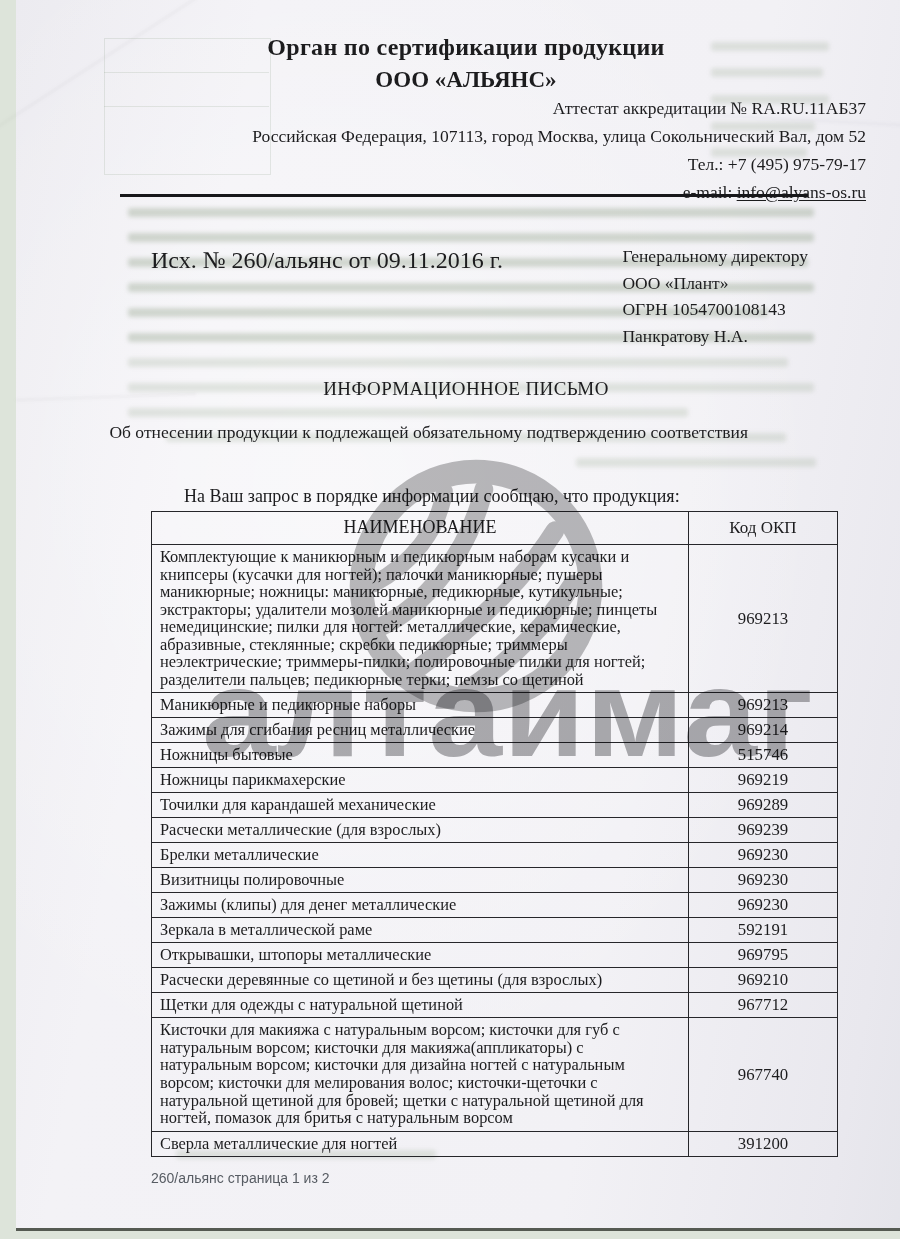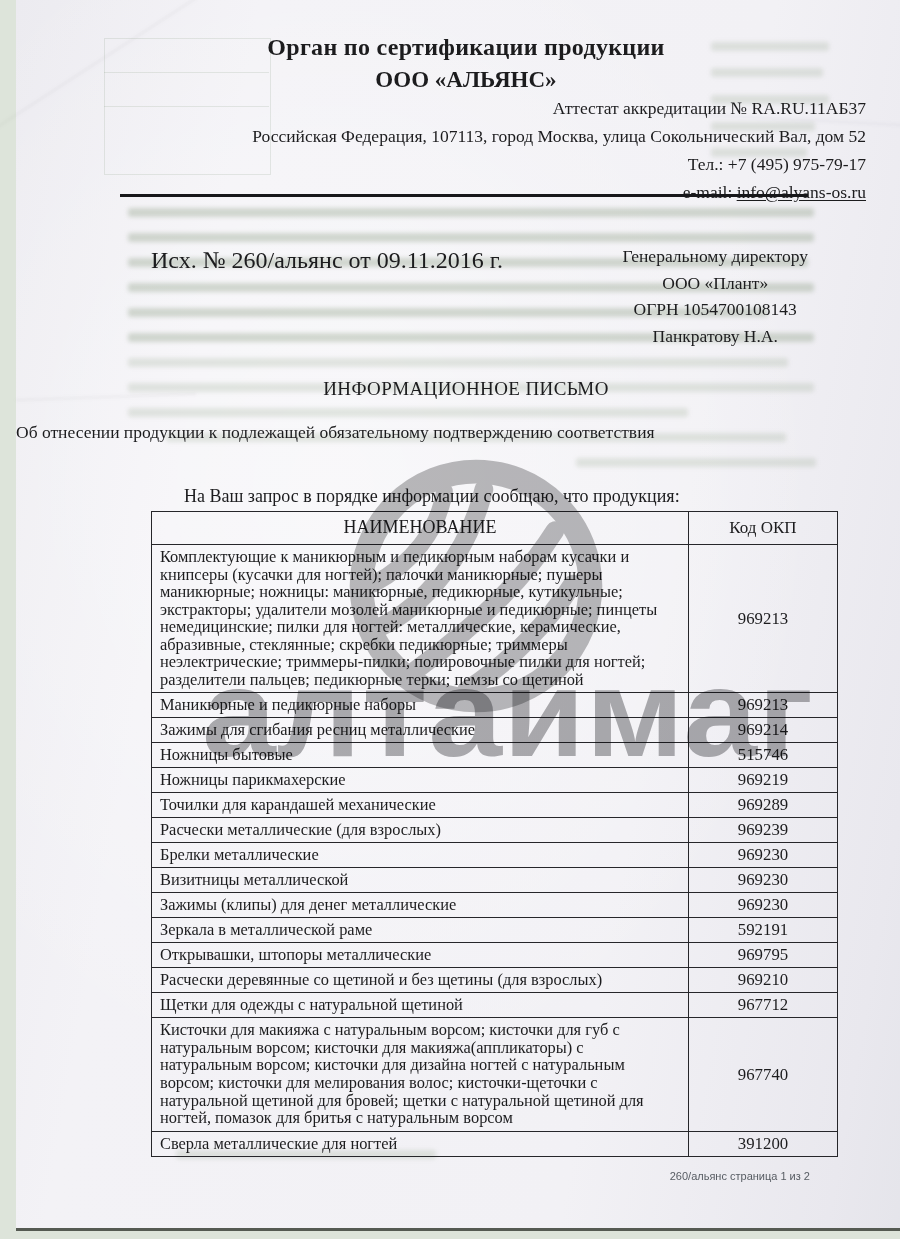--- a/index.html
+++ b/index.html
@@ -33,37 +33,37 @@
   
   .hdr{position:absolute;left:50px;top:34px;width:800px;text-align:center;z-index:2;}
   .hdr .org-type{font-size:24px;font-weight:bold;letter-spacing:.3px;}
   .hdr .org-name{font-size:23px;font-weight:bold;margin-top:6px;}
   .hdr .line{font-size:17.5px;margin-top:3px;line-height:1.42;text-align:right;}
   .hdr .email u{text-underline-offset:2px;}
   .divider{position:absolute;left:104px;top:194px;width:688px;height:3px;background:#17171a;z-index:2;}
   
   .meta{position:absolute;left:135px;top:243px;width:657px;display:flex;justify-content:space-between;z-index:2;}
   .outgoing{font-size:24px;padding-top:4px;}
-  .recipient{text-align:center;font-size:17.5px;line-height:1.52;margin-left:6px;}
+  .recipient{text-align:left;font-size:17.5px;line-height:1.52;margin-left:6px;}
   
   .title{position:absolute;left:0;top:378px;width:900px;text-align:center;font-size:19px;letter-spacing:.4px;z-index:2;}
-  .subtitle{position:absolute;left:0;top:422px;width:732px;text-align:left;font-size:17.5px;z-index:2;}
+  .subtitle{position:absolute;left:0;top:422px;width:732px;text-align:right;font-size:17.5px;z-index:2;}
   .intro{position:absolute;left:168px;top:486px;font-size:18px;z-index:2;}
   
   .tbl-wrap{position:absolute;left:135px;top:511px;width:687px;z-index:2;}
   table{border-collapse:collapse;width:100%;}
   th,td{border:1.6px solid #26262a;}
   th{font-weight:normal;font-size:18px;text-align:center;padding:5px 8px 6px;}
   th.code-h{width:132px;font-size:17px;margin-top:45px;}
   td.name{font-size:16.4px;line-height:1.07;padding:3px 10px 4px 8px;}
   td.code{font-size:16.8px;text-align:center;vertical-align:middle;padding:2px 4px;}
   tr.single td.name{padding-top:2.5px;padding-bottom:3px;}
   
-  .footer{margin-top:13px;text-align:right;padding-right:28px;
-    font-family:"Liberation Sans", sans-serif;font-size:11px;color:#575c63;}
+  .footer{margin-top:13px;text-align:left;padding-right:28px;
+    font-family:"Liberation Sans", sans-serif;font-size:14px;color:#575c63;}
   
   .wm{position:absolute;pointer-events:none;mix-blend-mode:multiply;z-index:3;}
   .wm-logo{left:312px;top:438px;width:296px;height:296px;opacity:.5;}
   .wm-brand{
     left:186px;top:642px;width:714px;
     font-family:"Liberation Sans", sans-serif;font-weight:bold;
     font-size:124px;letter-spacing:1px;color:rgba(118,118,120,.58);
     transform:scaleX(1.07);transform-origin:left center;white-space:nowrap;
   }
   .wm-tagline{
@@ -164,21 +164,21 @@
           </tr>
         <tr class="single">
             <td class="name">Расчески металлические (для взрослых)</td>
             <td class="code">969239</td>
           </tr>
         <tr class="single">
             <td class="name">Брелки металлические</td>
             <td class="code">969230</td>
           </tr>
         <tr class="single">
-            <td class="name">Визитницы металлической</td>
+            <td class="name">Визитницы полировочные</td>
             <td class="code">969230</td>
           </tr>
         <tr class="single">
             <td class="name">Зажимы (клипы) для денег металлические</td>
             <td class="code">969230</td>
           </tr>
         <tr class="single">
             <td class="name">Зеркала в металлической раме</td>
             <td class="code">592191</td>
           </tr>

